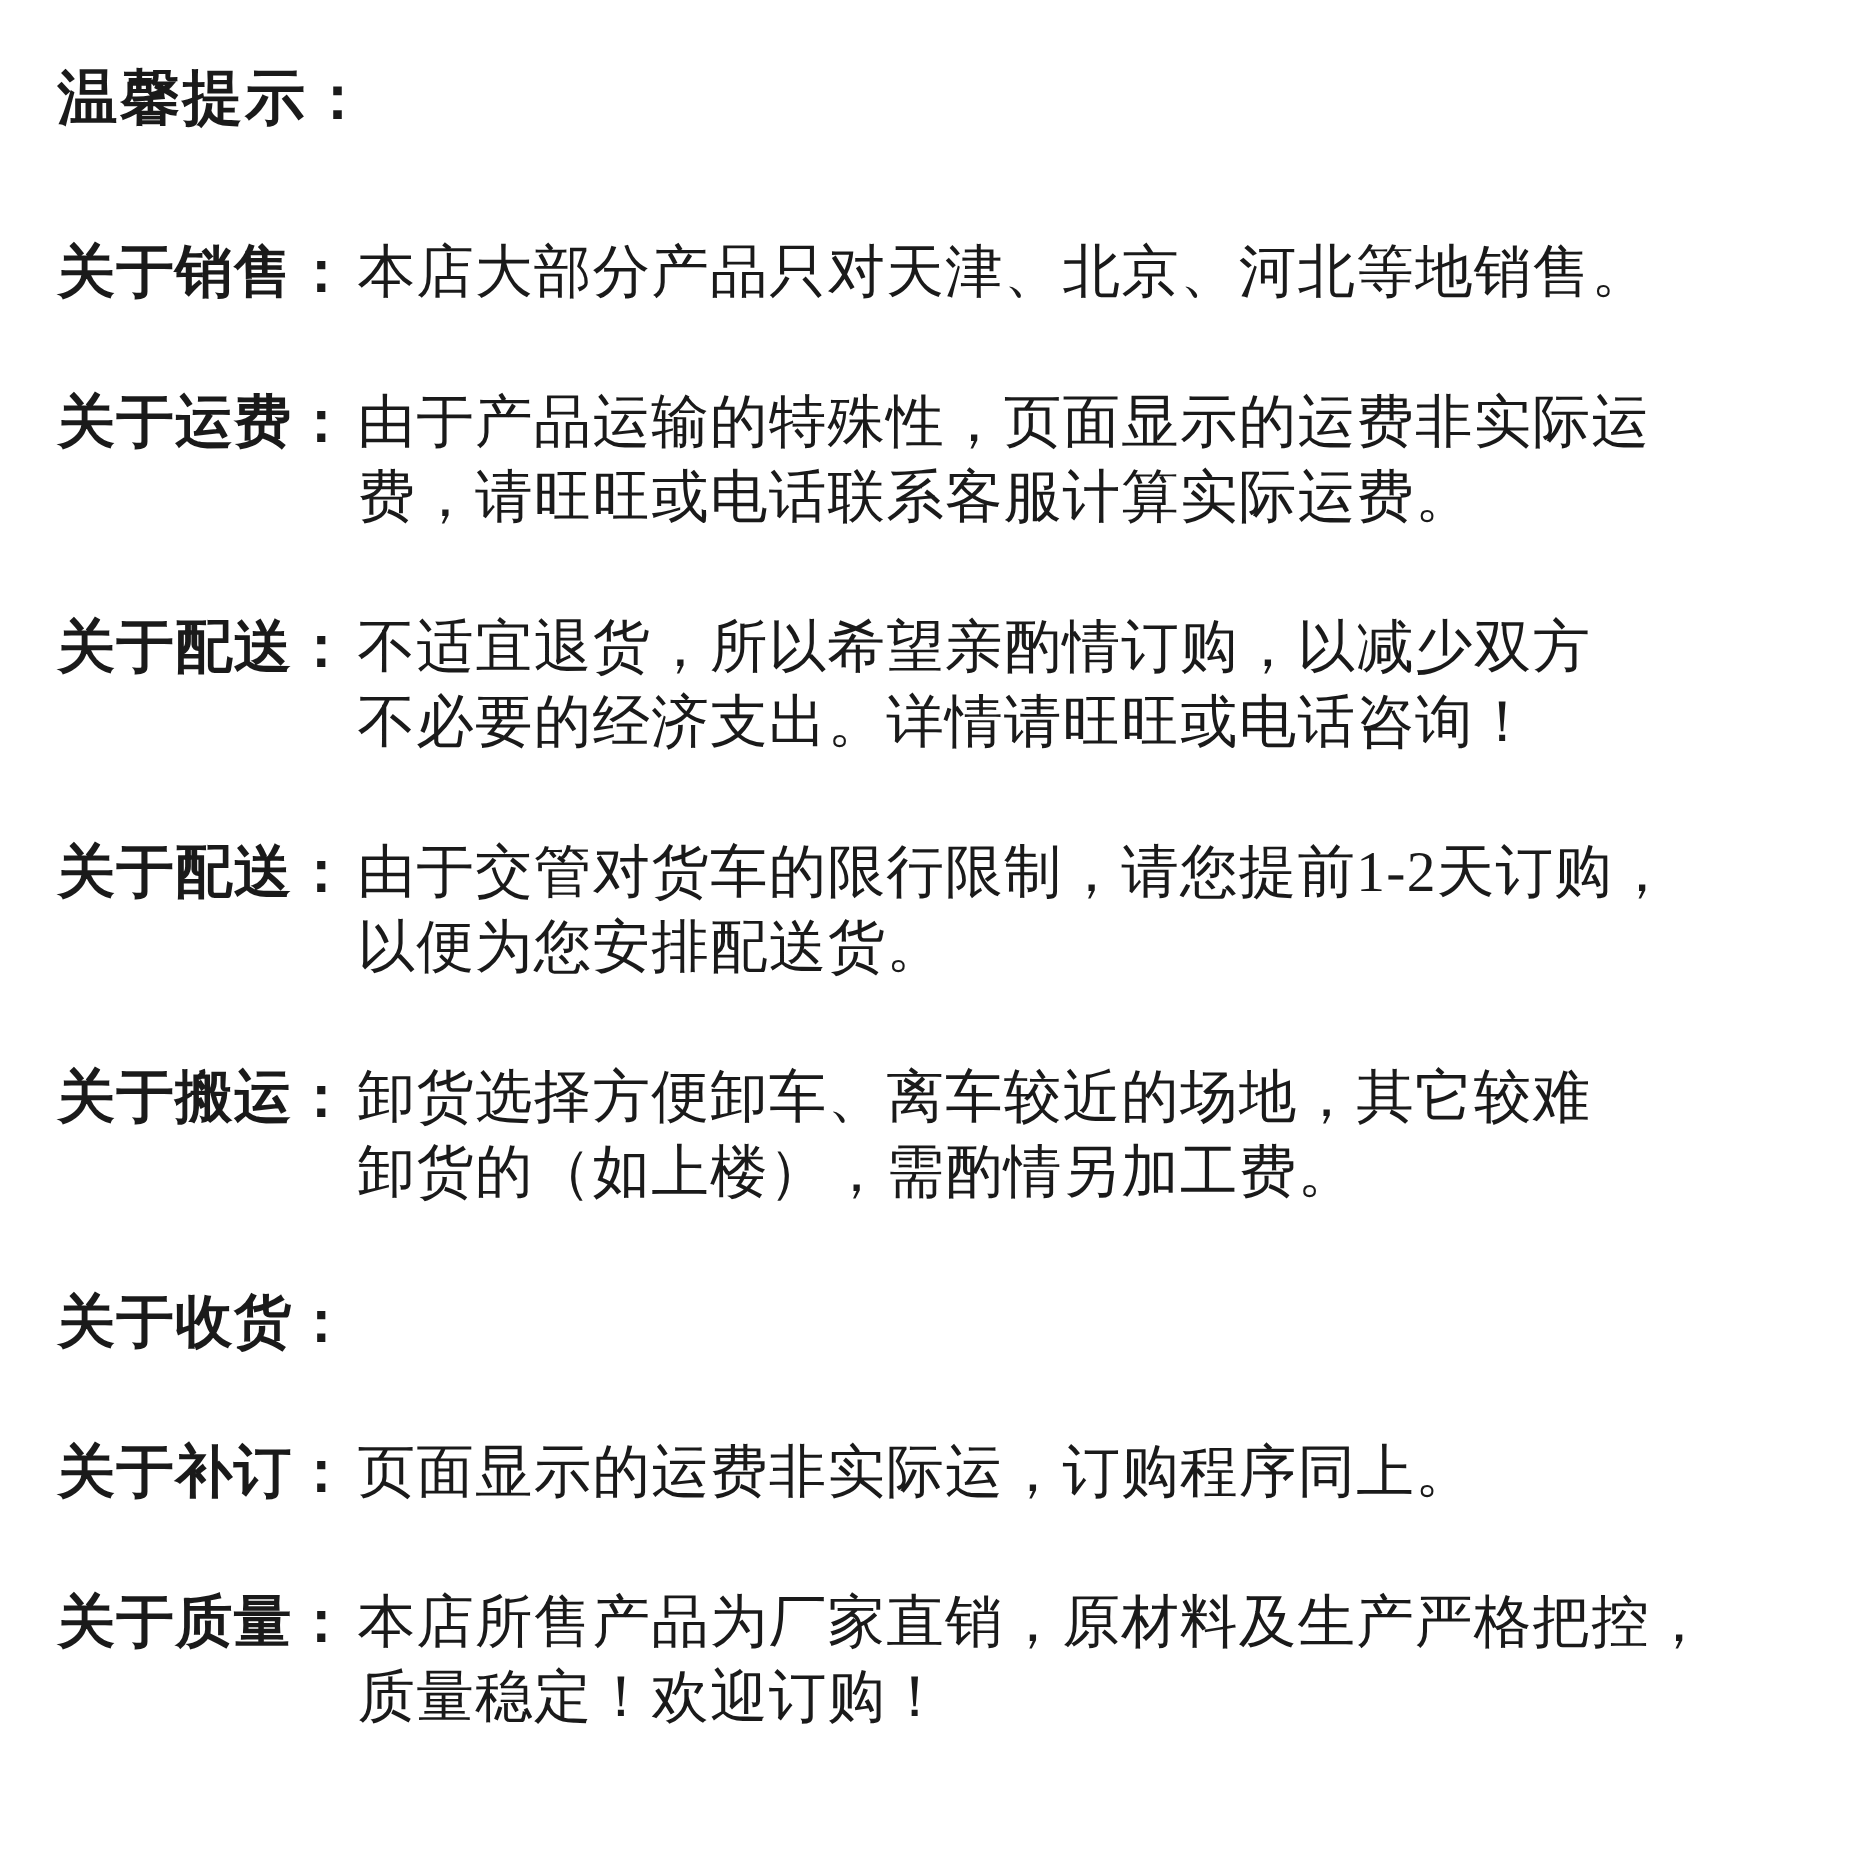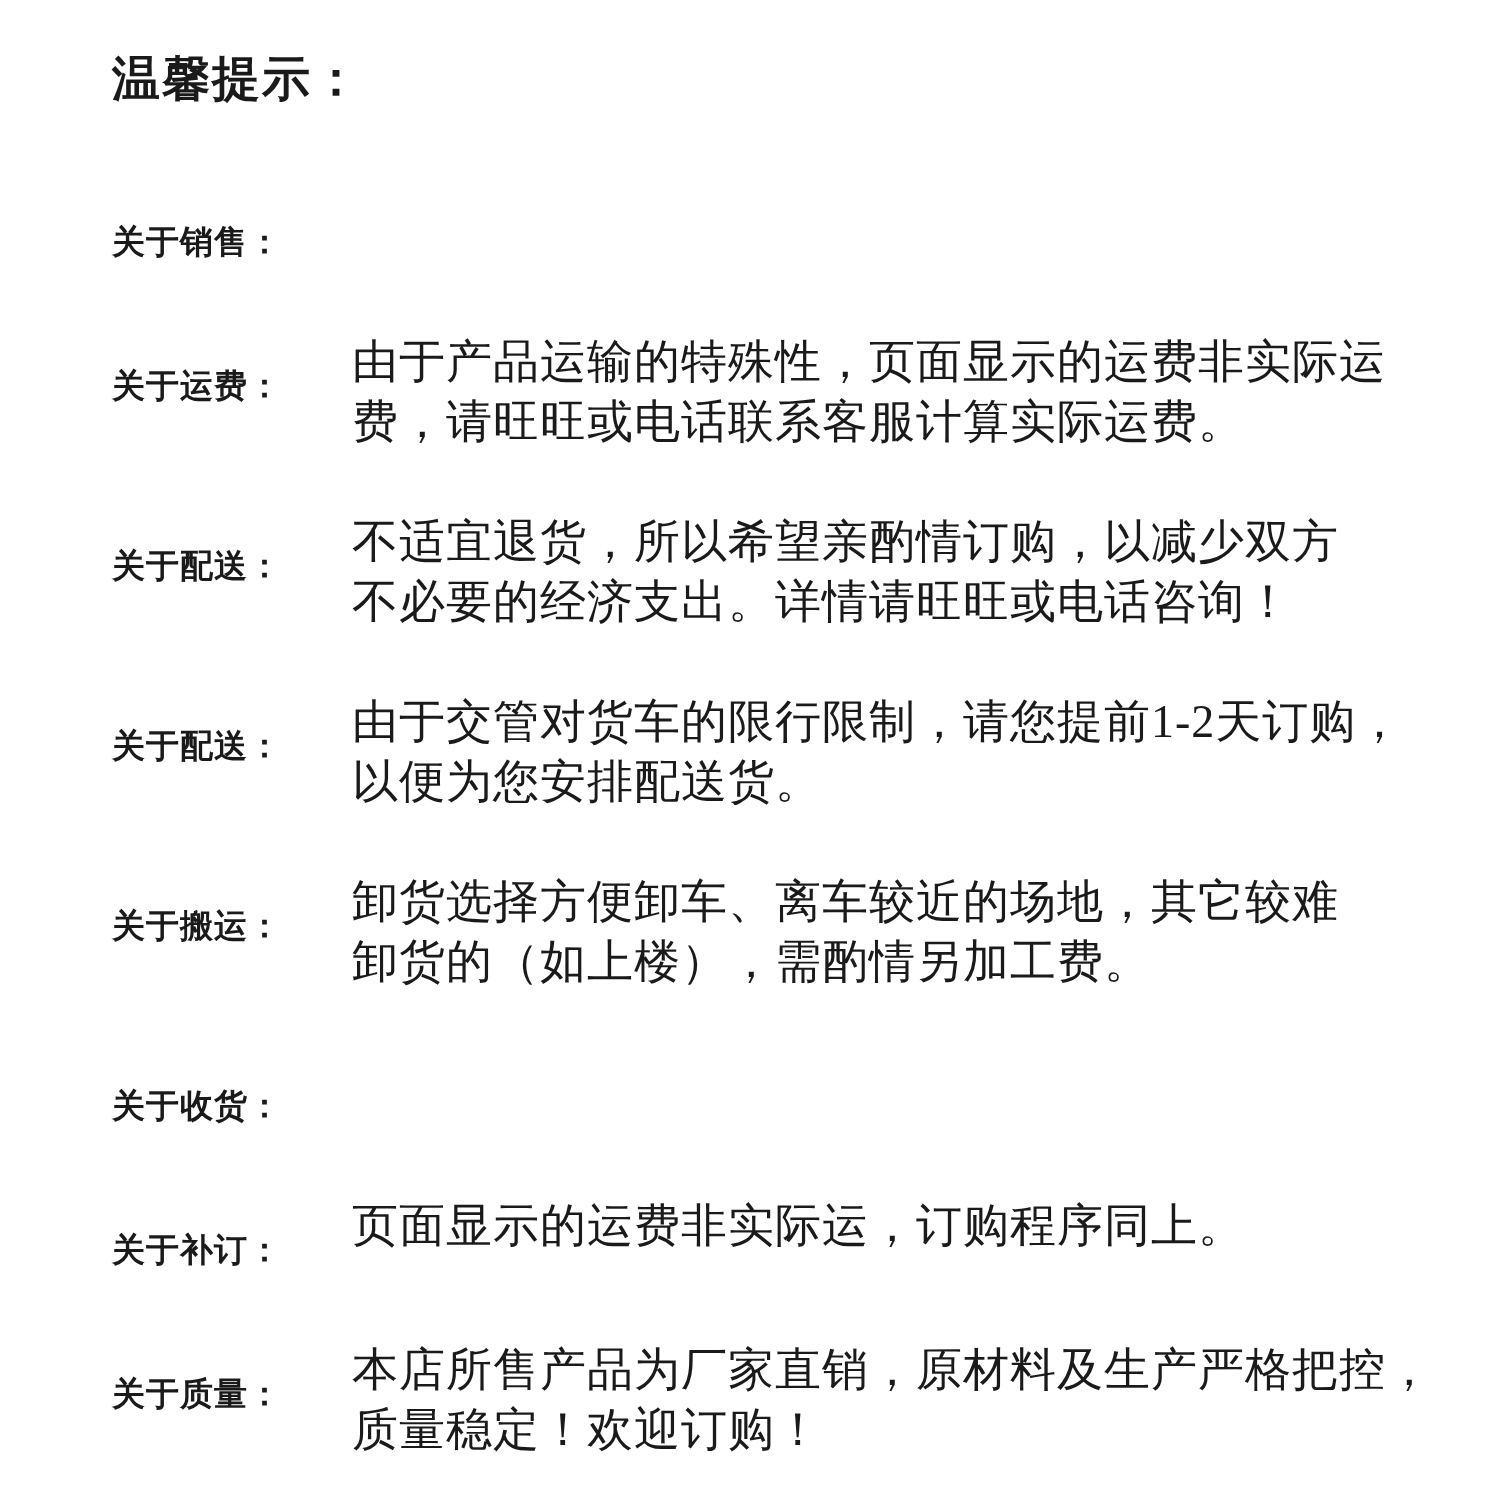--- a/index.html
+++ b/index.html
@@ -9,42 +9,41 @@
     height: 1500px;
     background: #ffffff;
     overflow: hidden;
     font-family: "Liberation Serif", "DejaVu Serif", serif;
     color: #1a1a1a;
   }
   .page {
     box-sizing: border-box;
     width: 1500px;
     height: 1500px;
-    padding: 48px 55px 0 112px;
+    padding: 48px 55px 0 46px;
   }
   .title {
     font-size: 48px;
     font-weight: bold;
     line-height: 62px;
     letter-spacing: 2px;
     margin-bottom: 78px;
   }
   .section {
     display: flex;
     align-items: flex-start;
     margin-bottom: 60px;
   }
   .label {
     flex: 0 0 240px;
-    font-size: 33px;
+    font-size: 46px;
     font-weight: bold;
     line-height: 60px;
     letter-spacing: 1px;
     white-space: nowrap;
-    margin-top: 24px;
   }
   .content {
     flex: 1 1 auto;
     font-size: 46px;
     font-weight: normal;
     line-height: 60px;
     letter-spacing: 1px;
   }
   .line {
     white-space: nowrap;
@@ -52,20 +51,23 @@
 </style>
 </head>
 <body>
 
 <div class="page">
 
   <div class="title">温馨提示：</div>
 
   <div class="section">
     <div class="label">关于销售：</div>
+    <div class="content">
+      <div class="line">本店大部分产品只对天津、北京、河北等地销售。</div>
+    </div>
   </div>
 
   <div class="section">
     <div class="label">关于运费：</div>
     <div class="content">
       <div class="line">由于产品运输的特殊性，页面显示的运费非实际运</div>
       <div class="line">费，请旺旺或电话联系客服计算实际运费。</div>
     </div>
   </div>
 

